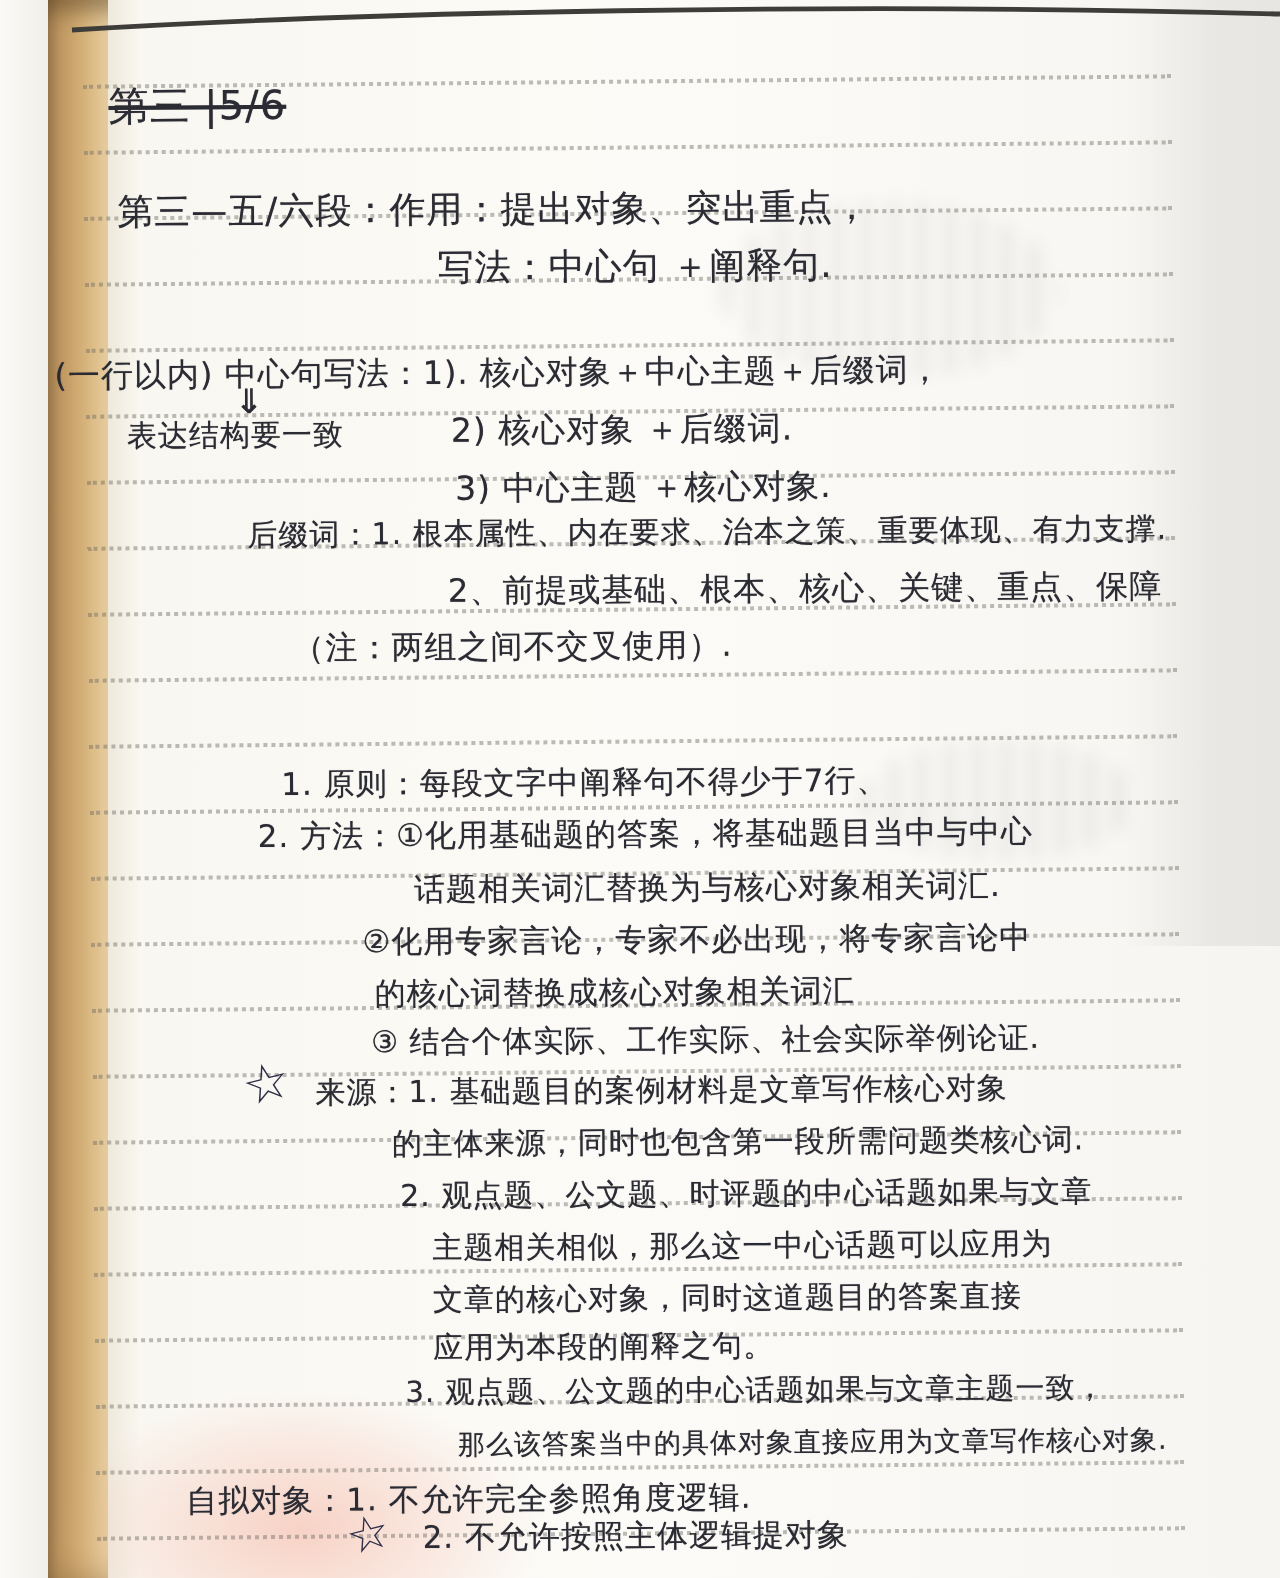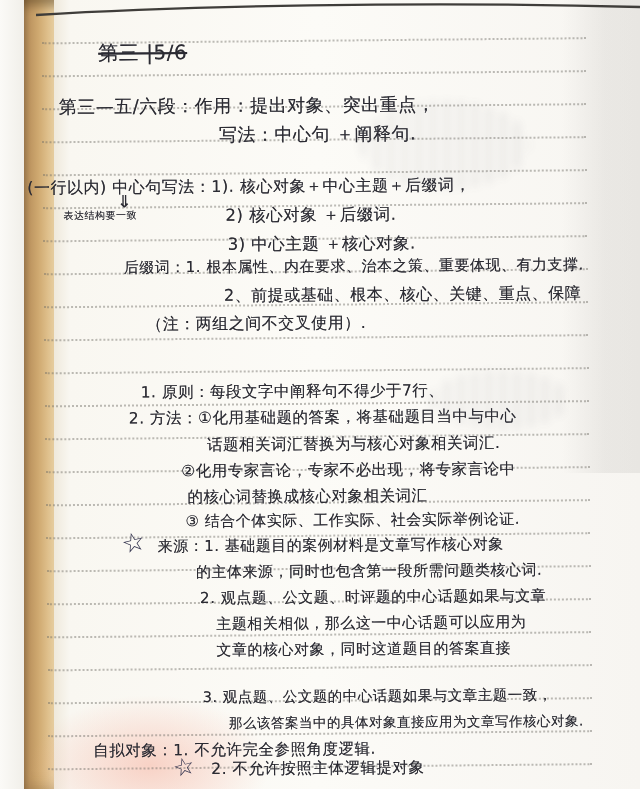--- a/index.html
+++ b/index.html
@@ -69,42 +69,43 @@
       <div class="rule" style="top: 669px;"></div>
       <div class="rule" style="top: 702px;"></div>
       <div class="rule" style="top: 735px;"></div>
       <div class="rule" style="top: 768px;"></div>
     </div>
 
   <div class="ghost" style="left:360px;top:100px;width:170px;height:90px;"></div>
   <div class="ghost" style="left:430px;top:370px;width:140px;height:60px;"></div>
 
   <div class="ink">
-    <div class="hw strike" style="left:56px;top:42px;font-size:20px;margin-left:44px;">第三 |5/6</div>
+    <div class="hw strike" style="left:56px;top:42px;font-size:20px;">第三 |5/6</div>
     <div class="hw" style="left:60px;top:97px;font-size:18px;">第三—五/六段：作用：提出对象、突出重点，</div>
     <div class="hw" style="left:220px;top:126px;font-size:18px;">写法：中心句 ＋阐释句.</div>
     <div class="hw" style="left:28px;top:179px;font-size:16px;">(一行以内) 中心句写法：1). 核心对象＋中心主题＋后缀词，</div>
     <div class="arrow" style="left:118px;top:192px;font-size:17px;">⇓</div>
-    <div class="hw" style="left:64px;top:210px;font-size:10px;">表达结构要一致</div>
+    <div class="hw" style="left:64px;top:210px;font-size:15px;">表达结构要一致</div>
     <div class="hw" style="left:226px;top:208px;font-size:16.5px;">2) 核心对象 ＋后缀词.</div>
     <div class="hw" style="left:228px;top:237px;font-size:16.5px;">3) 中心主题 ＋核心对象.</div>
     <div class="hw" style="left:124px;top:260px;font-size:15px;">后缀词：1. 根本属性、内在要求、治本之策、重要体现、有力支撑.</div>
     <div class="hw" style="left:224px;top:288px;font-size:16px;">2、前提或基础、根本、核心、关键、重点、保障</div>
     <div class="hw" style="left:146px;top:316px;font-size:16px;">（注：两组之间不交叉使用）.</div>
     <div class="hw" style="left:140px;top:385px;font-size:15.5px;">1. 原则：每段文字中阐释句不得少于7行、</div>
     <div class="hw" style="left:128px;top:411px;font-size:15.5px;">2. 方法：①化用基础题的答案，将基础题目当中与中心</div>
     <div class="hw" style="left:206px;top:438px;font-size:15.5px;">话题相关词汇替换为与核心对象相关词汇.</div>
     <div class="hw" style="left:180px;top:464px;font-size:15.5px;">②化用专家言论，专家不必出现，将专家言论中</div>
     <div class="hw" style="left:186px;top:490px;font-size:15.5px;">的核心词替换成核心对象相关词汇</div>
     <div class="hw" style="left:184px;top:514px;font-size:15px;">③ 结合个体实际、工作实际、社会实际举例论证.</div>
     <div class="star" style="left:120px;top:528px;font-size:26px;">☆</div>
     <div class="hw" style="left:156px;top:539px;font-size:15px;">来源：1. 基础题目的案例材料是文章写作核心对象</div>
     <div class="hw" style="left:194px;top:565px;font-size:15px;">的主体来源，同时也包含第一段所需问题类核心词.</div>
     <div class="hw" style="left:198px;top:591px;font-size:15px;">2. 观点题、公文题、时评题的中心话题如果与文章</div>
     <div class="hw" style="left:214px;top:617px;font-size:15px;">主题相关相似，那么这一中心话题可以应用为</div>
     <div class="hw" style="left:214px;top:643px;font-size:15px;">文章的核心对象，同时这道题目的答案直接</div>
+    <div class="hw" style="left:214px;top:667px;font-size:15px;">应用为本段的阐释之句。</div>
     <div class="hw" style="left:200px;top:691px;font-size:14.5px;">3. 观点题、公文题的中心话题如果与文章主题一致，</div>
     <div class="hw" style="left:226px;top:717px;font-size:13.5px;">那么该答案当中的具体对象直接应用为文章写作核心对象.</div>
     <div class="hw" style="left:90px;top:743px;font-size:15.5px;">自拟对象：1. 不允许完全参照角度逻辑.</div>
     <div class="star" style="left:170px;top:754px;font-size:24px;">☆</div>
     <div class="hw" style="left:208px;top:762px;font-size:15.5px;">2. 不允许按照主体逻辑提对象</div>
   </div>
 </div>
 
 </body></html>

